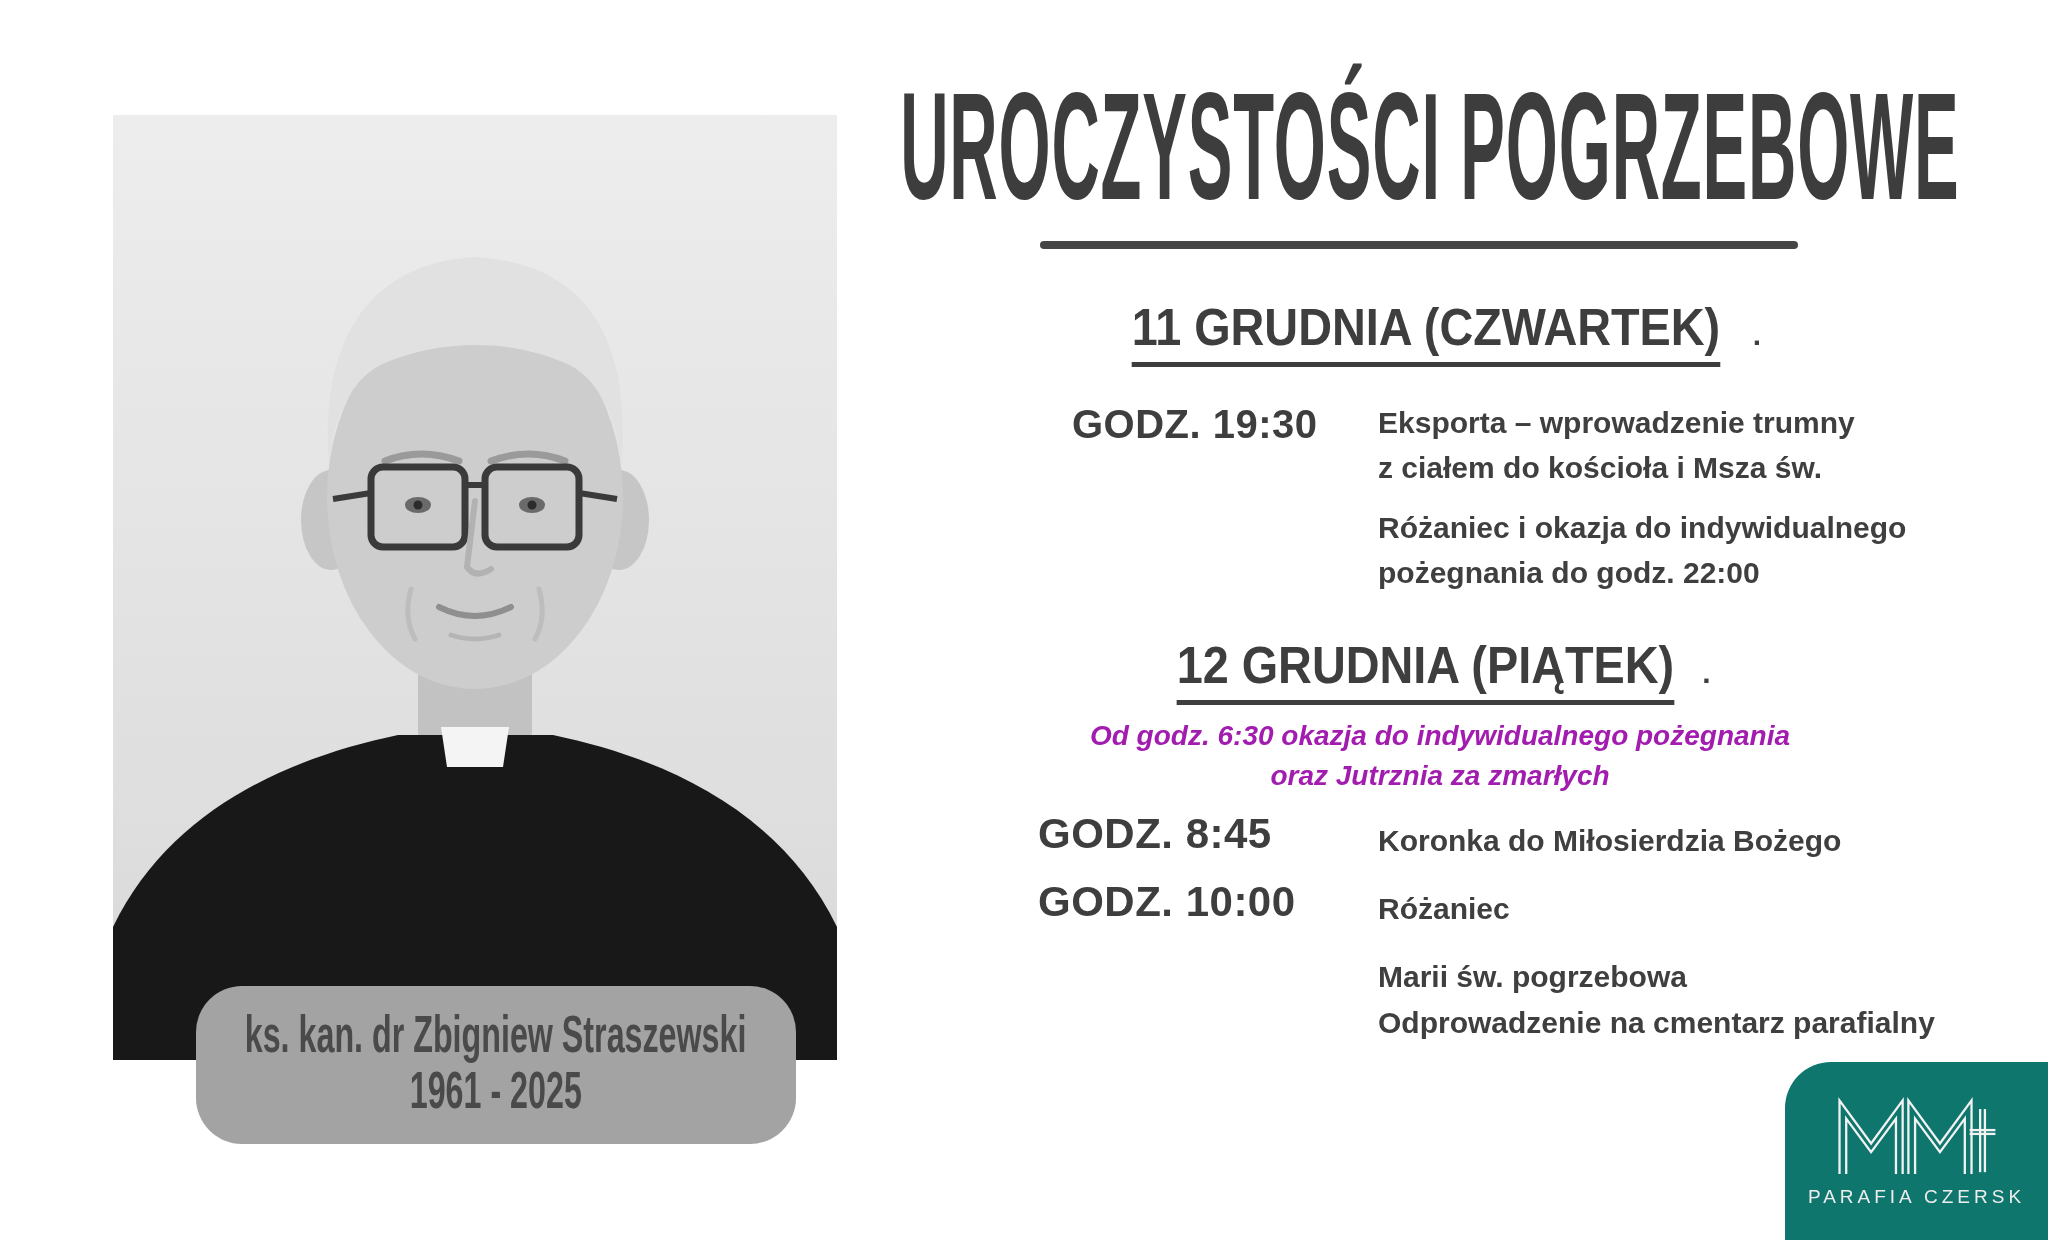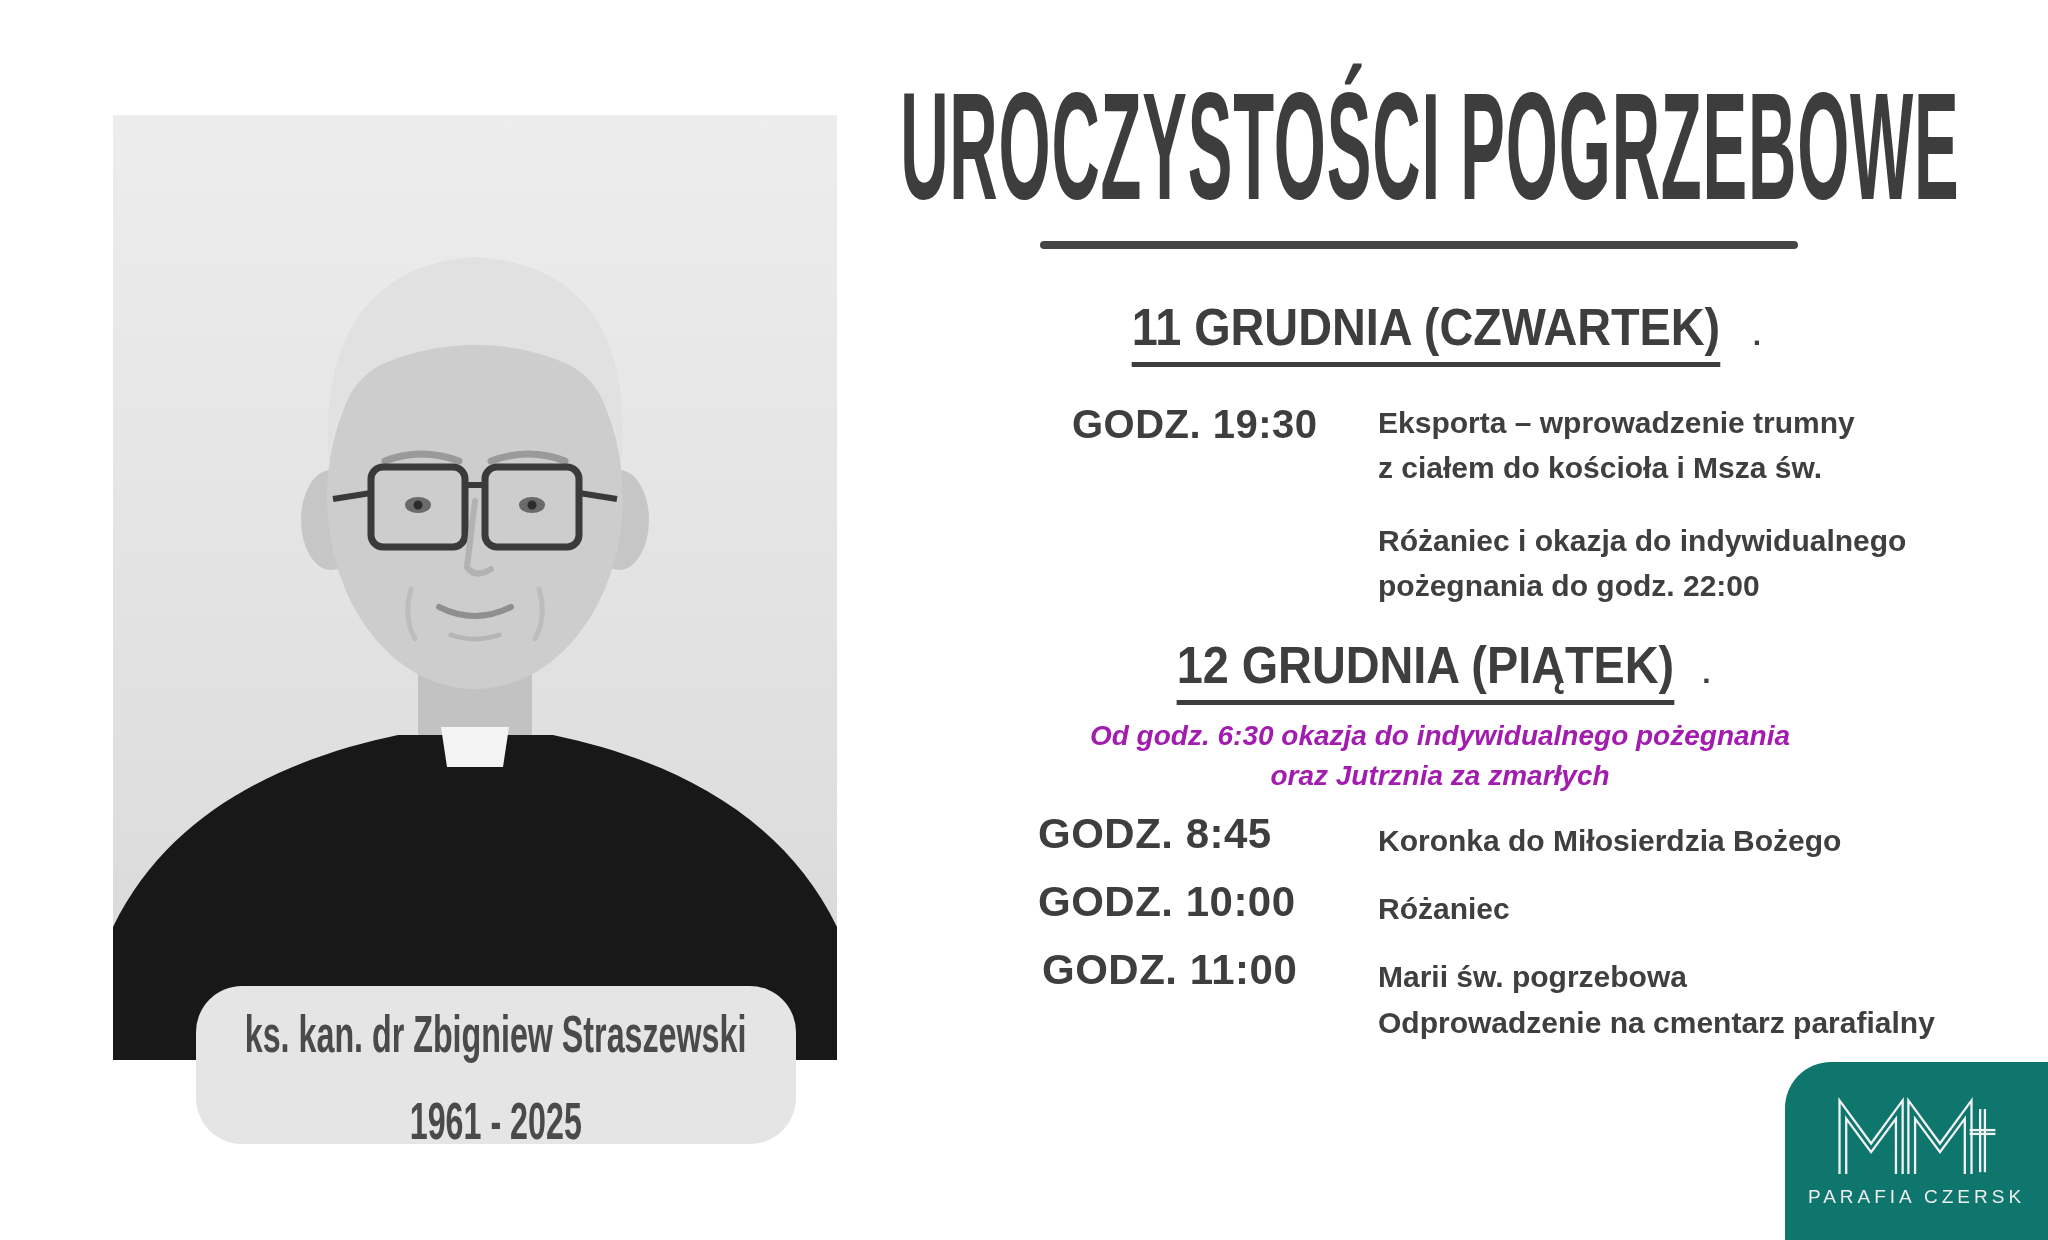--- a/index.html
+++ b/index.html
@@ -6,23 +6,23 @@
   .page{
     position:relative;width:2048px;height:1240px;overflow:hidden;
     background:#ffffff;color:#3e3e3e;
     font-family:"Liberation Sans", sans-serif;
   }
   
   .photo{position:absolute;left:113px;top:115px;width:724px;height:945px;}
   .photo svg{display:block;width:100%;height:100%;}
   .caption-plate{
     position:absolute;left:196px;top:986px;width:600px;height:158px;
-    background:#e5e5e5;border-radius:46px;z-index:3;
+    background:#a3a3a3;border-radius:46px;z-index:3;
     display:flex;flex-direction:column;align-items:center;justify-content:flex-start;
-    padding-top:20px;box-sizing:border-box;gap:31px;
+    padding-top:20px;box-sizing:border-box;
   }
   .caption-name,.caption-dates{
     font-weight:700;color:#4a4a4a;font-size:52px;line-height:56px;
     transform:scaleX(0.62);transform-origin:center;white-space:nowrap;
   }
   
   .title-wrap{
     position:absolute;left:890px;top:80px;width:1080px;height:132px;
     display:flex;align-items:center;justify-content:center;
   }
@@ -148,21 +148,21 @@
   <div class="day-heading" style="top:300px;">
     <span class="head-main">11 GRUDNIA (CZWARTEK)</span><span class="head-dot">.</span>
   </div>
 
   <div class="time-label" style="left:1072px;top:402px;">GODZ. 19:30</div>
   <div class="desc-block" style="left:1378px;top:400px;">
     <div class="desc-line">Eksporta – wprowadzenie trumny</div>
     <div class="desc-line">z ciałem do kościoła i Msza św.</div>
   </div>
 
-  <div class="desc-block" style="left:1378px;top:505px;margin-top:13px;">
+  <div class="desc-block" style="left:1378px;top:505px;">
     <div class="desc-line">Różaniec i okazja do indywidualnego</div>
     <div class="desc-line">pożegnania do godz. 22:00</div>
   </div>
 
   <div class="day-heading" style="top:638px;">
     <span class="head-main">12 GRUDNIA (PIĄTEK)</span><span class="head-dot">.</span>
   </div>
 
   <div class="intro-block">
     <div class="intro-line">Od godz. 6:30 okazja do indywidualnego pożegnania</div>
@@ -172,21 +172,20 @@
   <div class="time-label" style="left:1038px;top:810px;font-size:42px;">GODZ. 8:45</div>
   <div class="desc-block" style="left:1378px;top:818px;">
     <div class="desc-line">Koronka do Miłosierdzia Bożego</div>
   </div>
 
   <div class="time-label" style="left:1038px;top:878px;font-size:42px;">GODZ. 10:00</div>
   <div class="desc-block" style="left:1378px;top:886px;">
     <div class="desc-line">Różaniec</div>
   </div>
 
-  <div class="time-label" style="left:1042px;top:946px;font-size:42px;">GODZ. 11:00</div>
   <div class="desc-block" style="left:1378px;top:954px;">
     <div class="desc-line" style="line-height:46px;">Marii św. pogrzebowa</div>
     <div class="desc-line" style="line-height:46px;">Odprowadzenie na cmentarz parafialny</div>
   </div>
 
 
   <div class="logo-block">
     <svg class="logo-mark" viewBox="0 0 170 92">
       <g stroke="#f2f2f2" stroke-width="2.4" fill="none" stroke-linejoin="miter">
 

